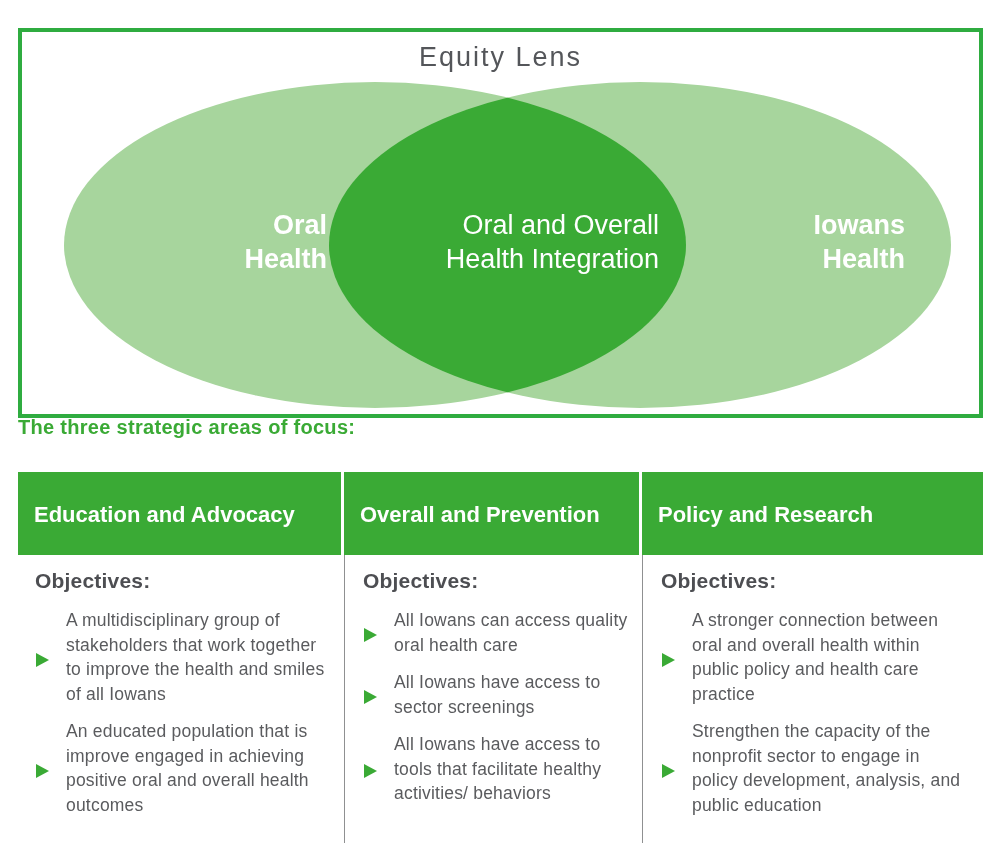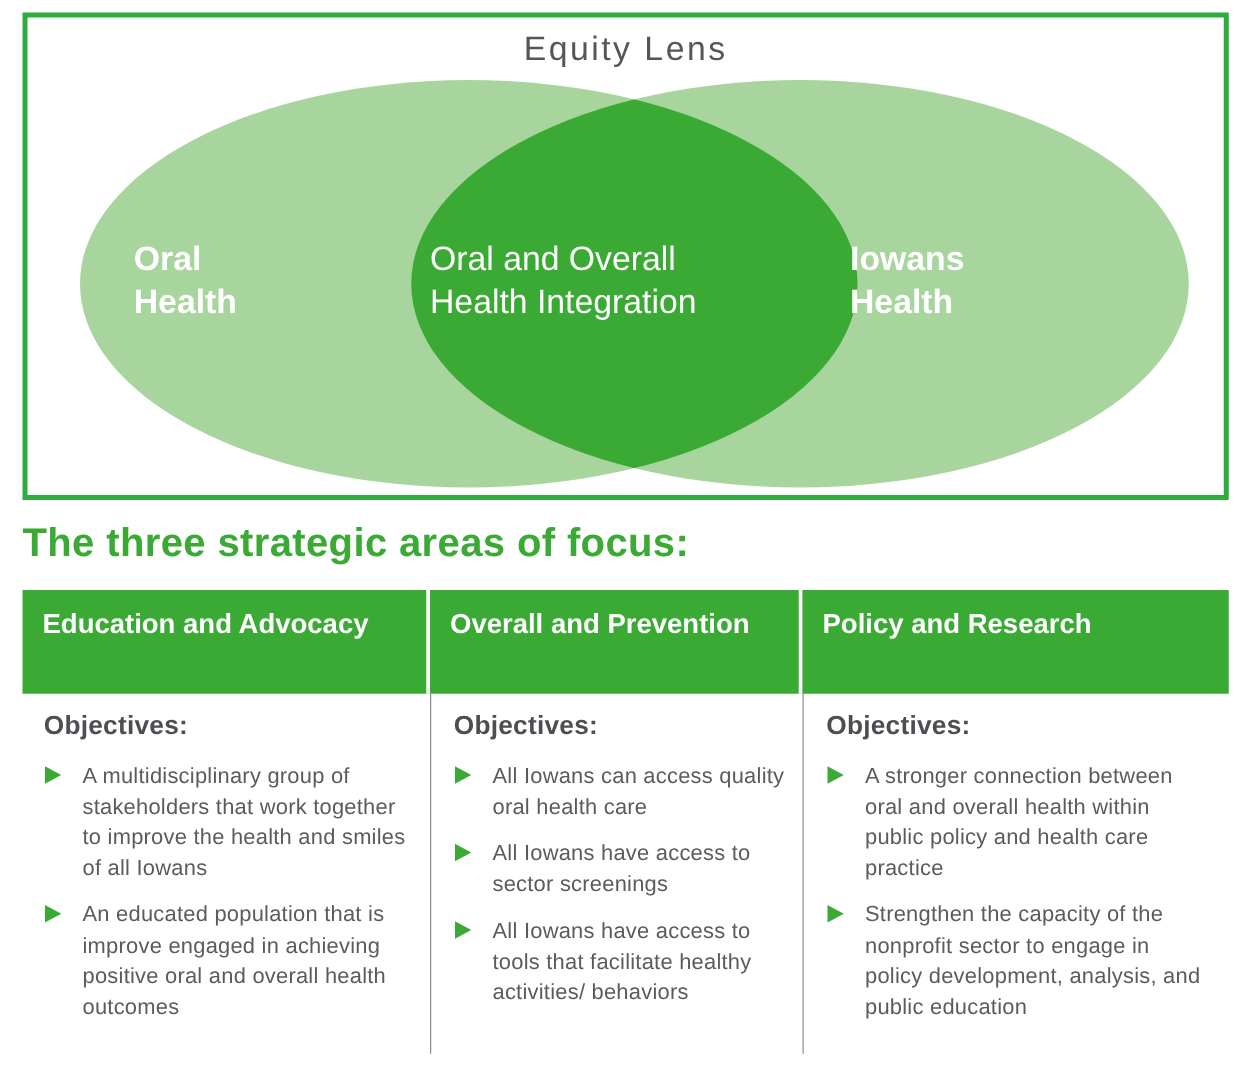--- a/index.html
+++ b/index.html
@@ -10,64 +10,64 @@
     --text-body:#5a5b5e;
     --divider:#8f9091;
   }
   *{margin:0;padding:0;box-sizing:border-box;}
   html,body{background:#ffffff;}
   body{font-family:"Liberation Sans",sans-serif;}
   .page{position:relative;width:997px;height:855px;background:#fff;overflow:hidden;}
 
   
   .equity-box{
-    position:absolute;left:18px;top:10px;width:965px;height:390px;
+    position:absolute;left:18px;top:28px;width:965px;height:390px;
     border:4px solid var(--green-border);background:#fff;
   }
   .equity-title{
     position:absolute;left:0;top:10px;width:100%;text-align:center;
     font-size:27px;font-weight:400;letter-spacing:2px;color:var(--text-dark);
   }
   .venn-svg{position:absolute;left:0;top:0;width:957px;height:382px;}
   .venn-label{
-    position:absolute;color:#fff;text-align:left;line-height:34px;font-size:27px;
+    position:absolute;color:#fff;text-align:right;line-height:34px;font-size:27px;
   }
   .venn-label .ln{display:block;}
   .label-left{left:85px;top:176px;width:220px;font-weight:600;}
   .label-center{left:322px;top:176px;width:315px;font-weight:400;}
   .label-right{left:658px;top:176px;width:225px;font-weight:600;}
 
   
   .focus-heading{
     position:absolute;left:18px;top:416px;
-    font-size:32px;font-weight:700;letter-spacing:0.3px;color:var(--green-primary);
+    font-size:20px;font-weight:700;letter-spacing:0.3px;color:var(--green-primary);
   }
 
   
   .focus-table{position:absolute;left:18px;top:472px;width:965px;display:flex;align-items:stretch;}
   .col{display:flex;flex-direction:column;}
   .col-1{width:326px;}
   .col-2{width:298px;}
   .col-3{width:341px;}
   .col-header{
     height:83px;background:var(--green-primary);color:#fff;
     font-size:22px;font-weight:700;line-height:29px;
-    padding:12px 20px 0 16px;
+    padding:28px 20px 0 16px;
   }
   .col-1 .col-header,.col-2 .col-header{border-right:3px solid #ffffff;}
   .col-body{
     padding:14px 14px 0 17px;height:288px;
   }
   .col-2 .col-body,.col-3 .col-body{border-left:1px solid var(--divider);padding-left:18px;}
   .objectives-label{
     font-size:21px;font-weight:700;color:#4d4e52;letter-spacing:0.2px;margin-bottom:15px;
   }
   .objectives-list{list-style:none;}
   .objectives-list li{
-    display:flex;align-items:flex-start;margin-bottom:13px;
+    display:flex;align-items:center;margin-bottom:13px;
     font-size:17.5px;line-height:24.5px;letter-spacing:0.2px;color:var(--text-body);
   }
   .tri{
     flex:none;width:0;height:0;margin:5px 17px 0 1px;
     border-left:13px solid var(--green-primary);
     border-top:7px solid transparent;
     border-bottom:7px solid transparent;
   }
 </style>
 </head>

